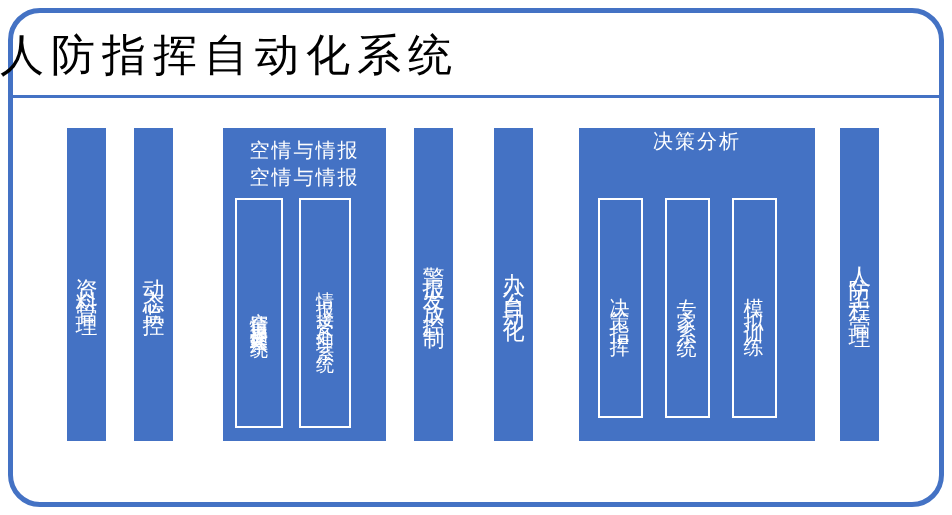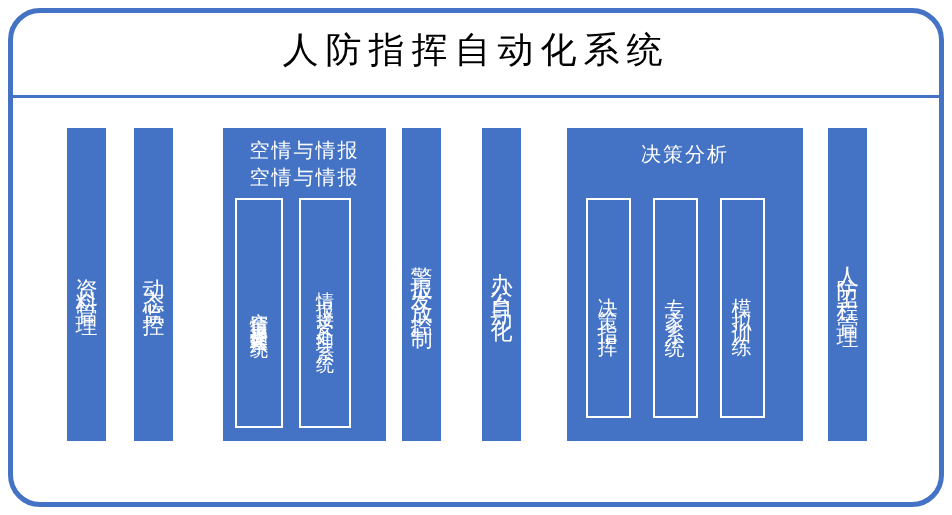--- a/index.html
+++ b/index.html
@@ -16,22 +16,22 @@
     position: absolute;
     left: 8px; top: 8px;
     width: 936px; height: 499px;
     border: 5px solid #4472C4;
     border-radius: 32px;
   }
   .title {
     position: absolute;
     top: 26px; left: 0;
     width: 100%;
-    text-align: center;
-    font-size: 36px;
+    text-align: left;
+    font-size: 44px;
     letter-spacing: 7px;
     color: #000000;
   }
   .divider {
     position: absolute;
     left: 12px; top: 95px;
     width: 928px; height: 3px;
     background: #4472C4;
   }
   .content {
@@ -62,41 +62,41 @@
   .g1 { width: 163px; }
   .g2 { width: 236px; }
   .group-header {
     text-align: center;
     font-size: 20px;
     line-height: 27px;
     padding-top: 9px;
     height: 70px;
     letter-spacing: 2px;
   }
-  .g2 .group-header { padding-top: 13px; }
+  .g2 .group-header { padding-top: 0; }
   .inner-row { display: flex; }
   .g1 .inner-row { padding-left: 12px; gap: 16px; }
   .g2 .inner-row { padding-left: 19px; gap: 22px; }
   .inner {
     border: 2px solid #ffffff;
     background: #4472C4;
     display: flex;
     align-items: center;
     justify-content: center;
   }
   .g1 .inner { height: 230px; }
   .i1 { width: 48px; }
   .i2 { width: 52px; }
   .g2 .inner { width: 45px; height: 220px; }
   .inner-label-long  { font-size: 18px; letter-spacing: 3px; }
   .inner-label-mid   { font-size: 18px; letter-spacing: 9px; }
   .inner-label-short { font-size: 20px; letter-spacing: 13px; }
   .mr28 { margin-right: 28px; }
   .mr50 { margin-right: 50px; }
-  .mr16 { margin-right: 16px; }
+  .mr16 { margin-right: 28px; }
   .mr41 { margin-right: 41px; }
   .mr46 { margin-right: 46px; }
   .mr25 { margin-right: 25px; }
 </style>
 </head>
 <body>
 
 <div class="frame"></div>
 
 <div class="title">人防指挥自动化系统</div>

